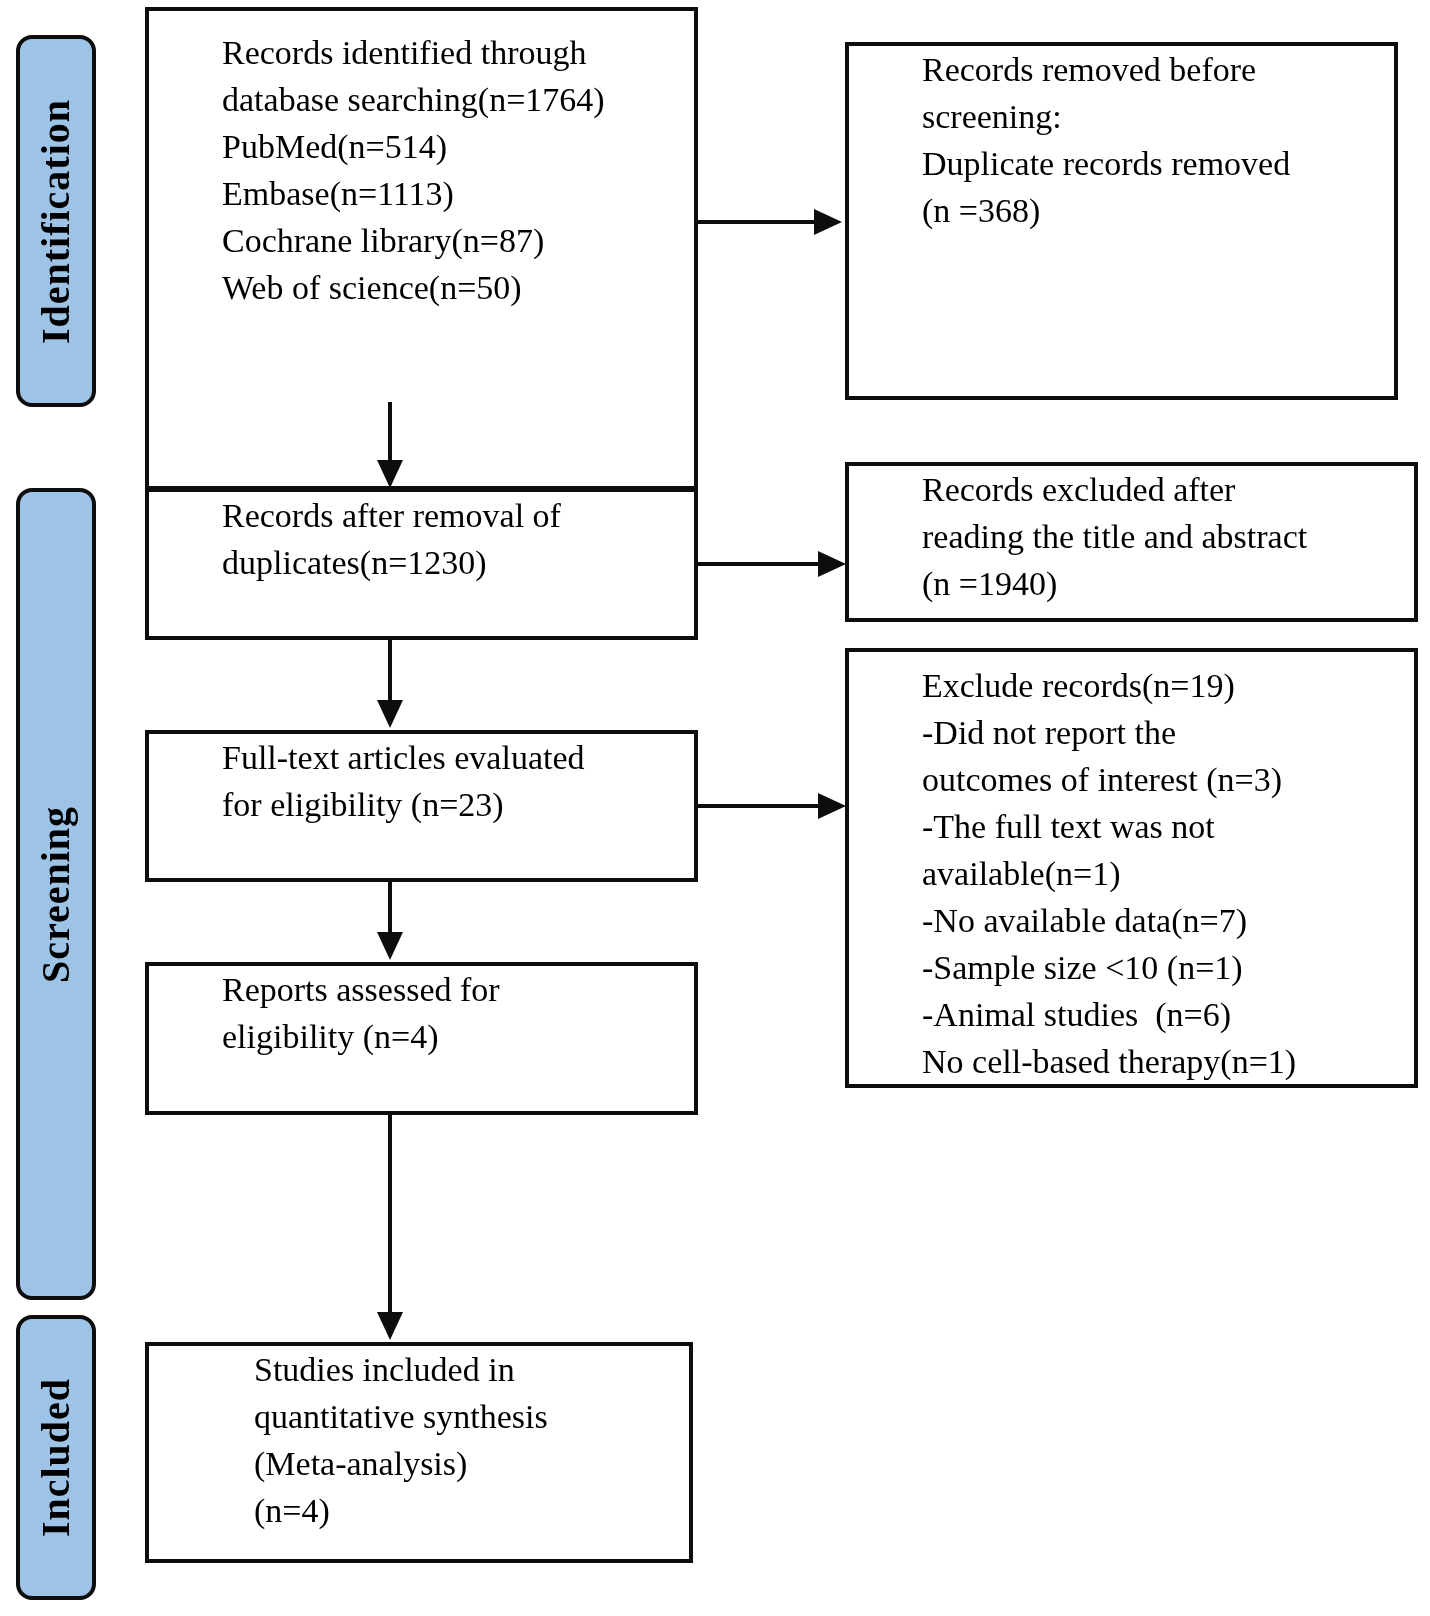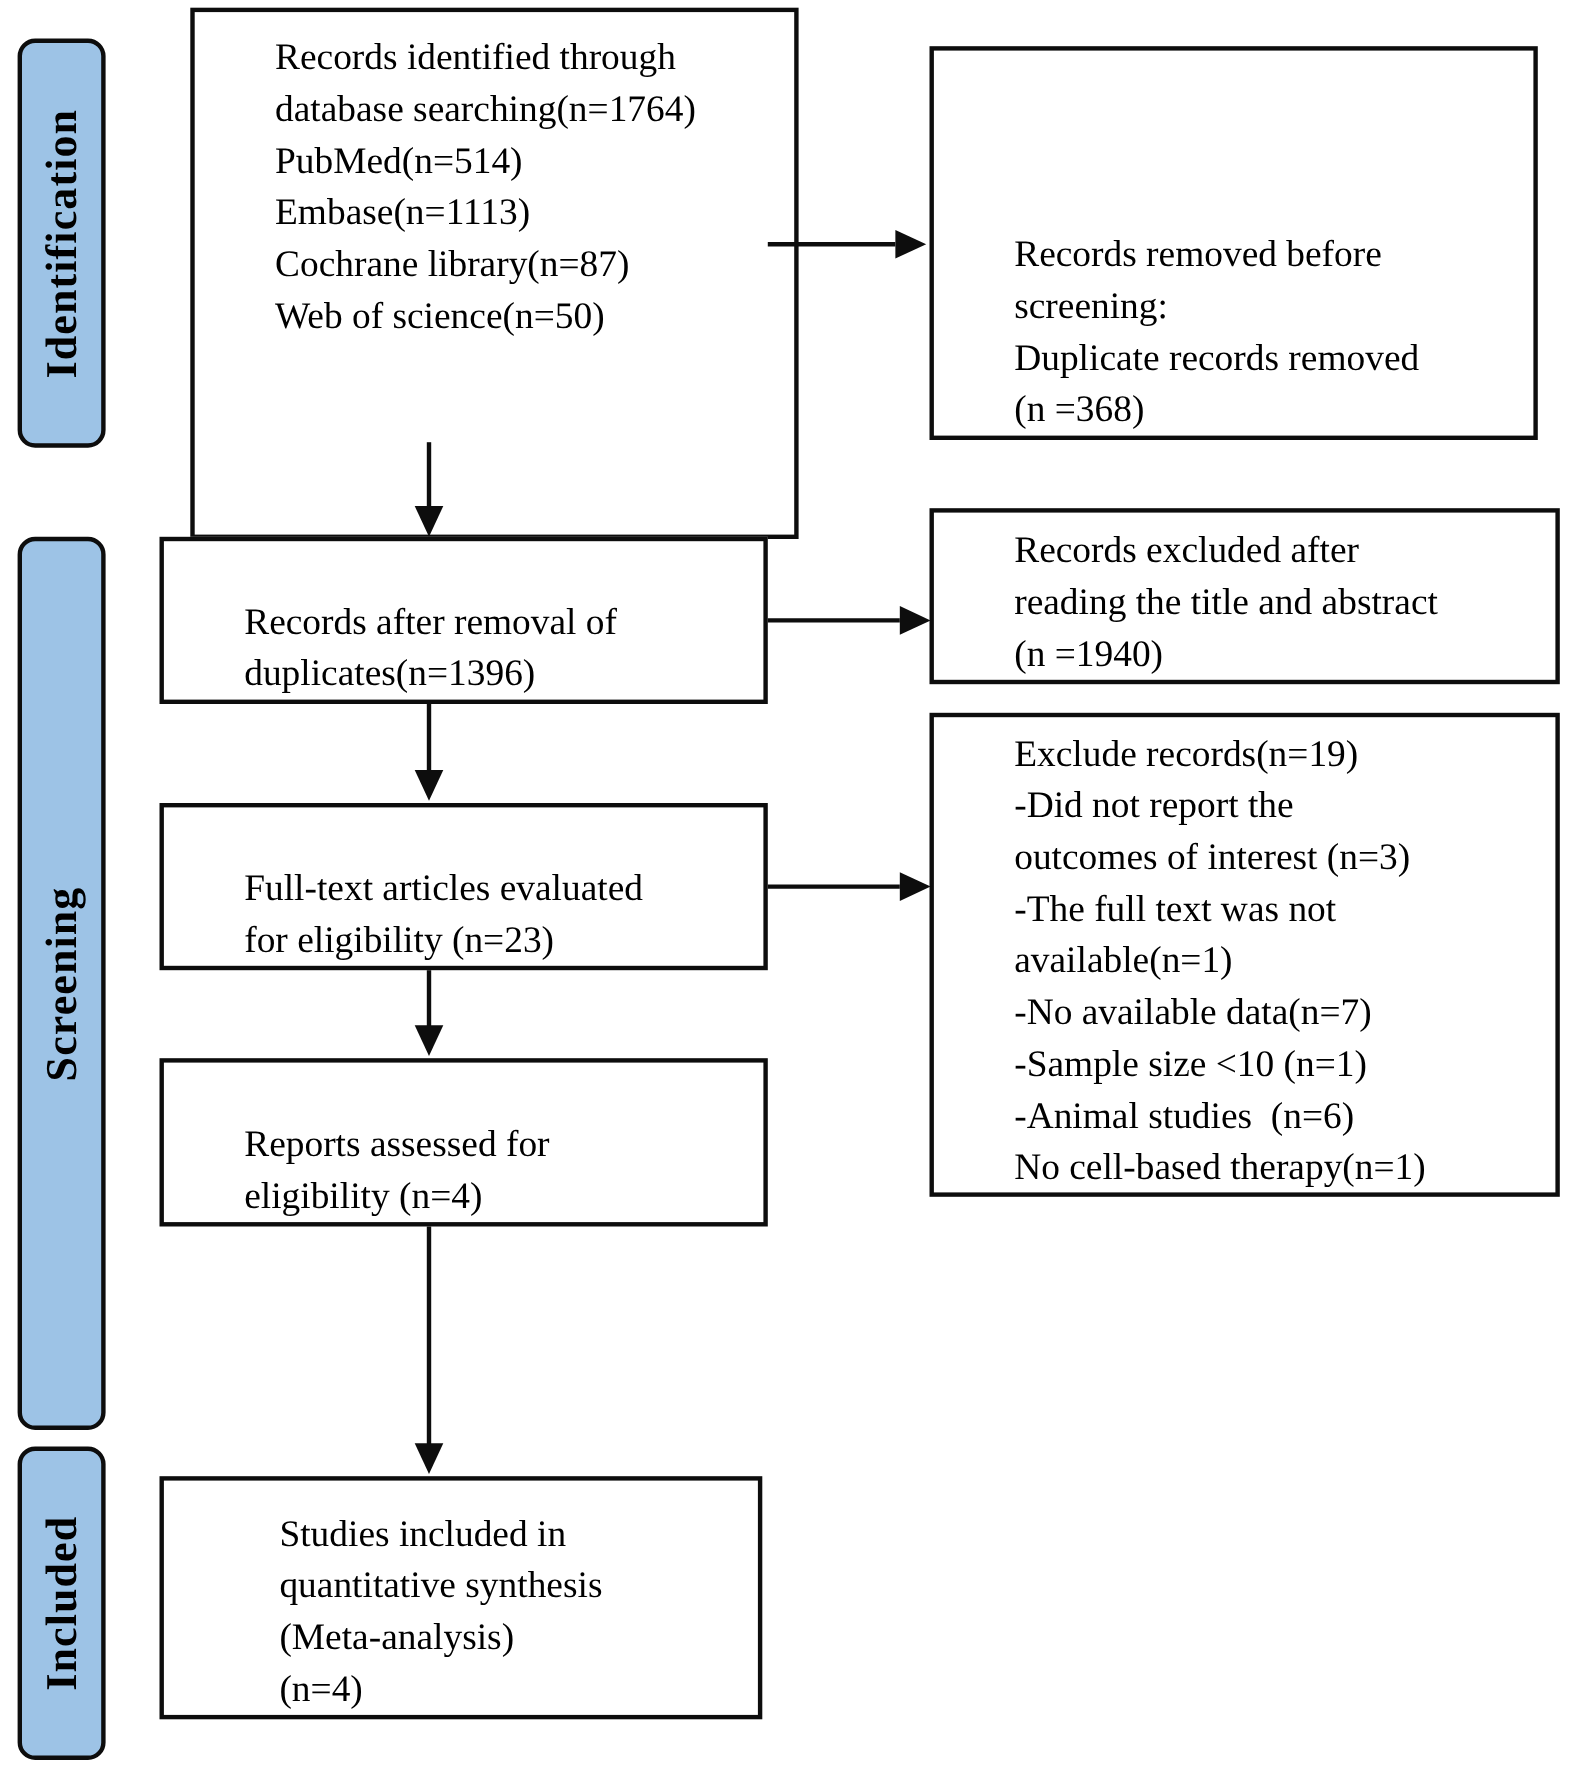--- a/index.html
+++ b/index.html
@@ -36,21 +36,21 @@
     letter-spacing: 1px;
   }
   .flow-box {
     position: absolute;
     background: #ffffff;
     border: 4px solid #0d0d0d;
     box-sizing: border-box;
     display: flex;
     flex-direction: column;
   }
-  .flow-box.v-center { justify-content: flex-end; }
+  .flow-box.v-center { justify-content: flex-start; }
   .box-text {
     white-space: pre-wrap;
     font-size: 34px;
     line-height: 47px;
     padding-left: 73px;
     padding-right: 8px;
   }
   .pad-top-lg { padding-top: 18px; }
   .pad-top-sm { padding-top: 10px; }
   #arrow-layer {
@@ -78,32 +78,32 @@
   <div class="stage-bar" style="top:35px; height:372px;">
     <span class="stage-label">Identification</span>
   </div>
   <div class="stage-bar" style="top:488px; height:812px;">
     <span class="stage-label">Screening</span>
   </div>
   <div class="stage-bar" style="top:1315px; height:285px;">
     <span class="stage-label">Included</span>
   </div>
 
-  <div class="flow-box" style="left:145px; top:7px; width:553px; height:483px;margin-left:28px;">
+  <div class="flow-box" style="left:145px; top:7px; width:553px; height:483px;">
     <div class="box-text pad-top-lg">Records identified through
 database searching(n=1764)
 PubMed(n=514)
 Embase(n=1113)
 Cochrane library(n=87)
 Web of science(n=50)</div>
   </div>
 
   <div class="flow-box v-center" style="left:145px; top:488px; width:553px; height:152px;">
     <div class="box-text">Records after removal of
-duplicates(n=1396)</div>
+duplicates(n=1230)</div>
   </div>
 
   <div class="flow-box v-center" style="left:145px; top:730px; width:553px; height:152px;">
     <div class="box-text">Full-text articles evaluated
 for eligibility (n=23)</div>
   </div>
 
   <div class="flow-box v-center" style="left:145px; top:962px; width:553px; height:153px;">
     <div class="box-text">Reports assessed for
 eligibility (n=4)</div>

